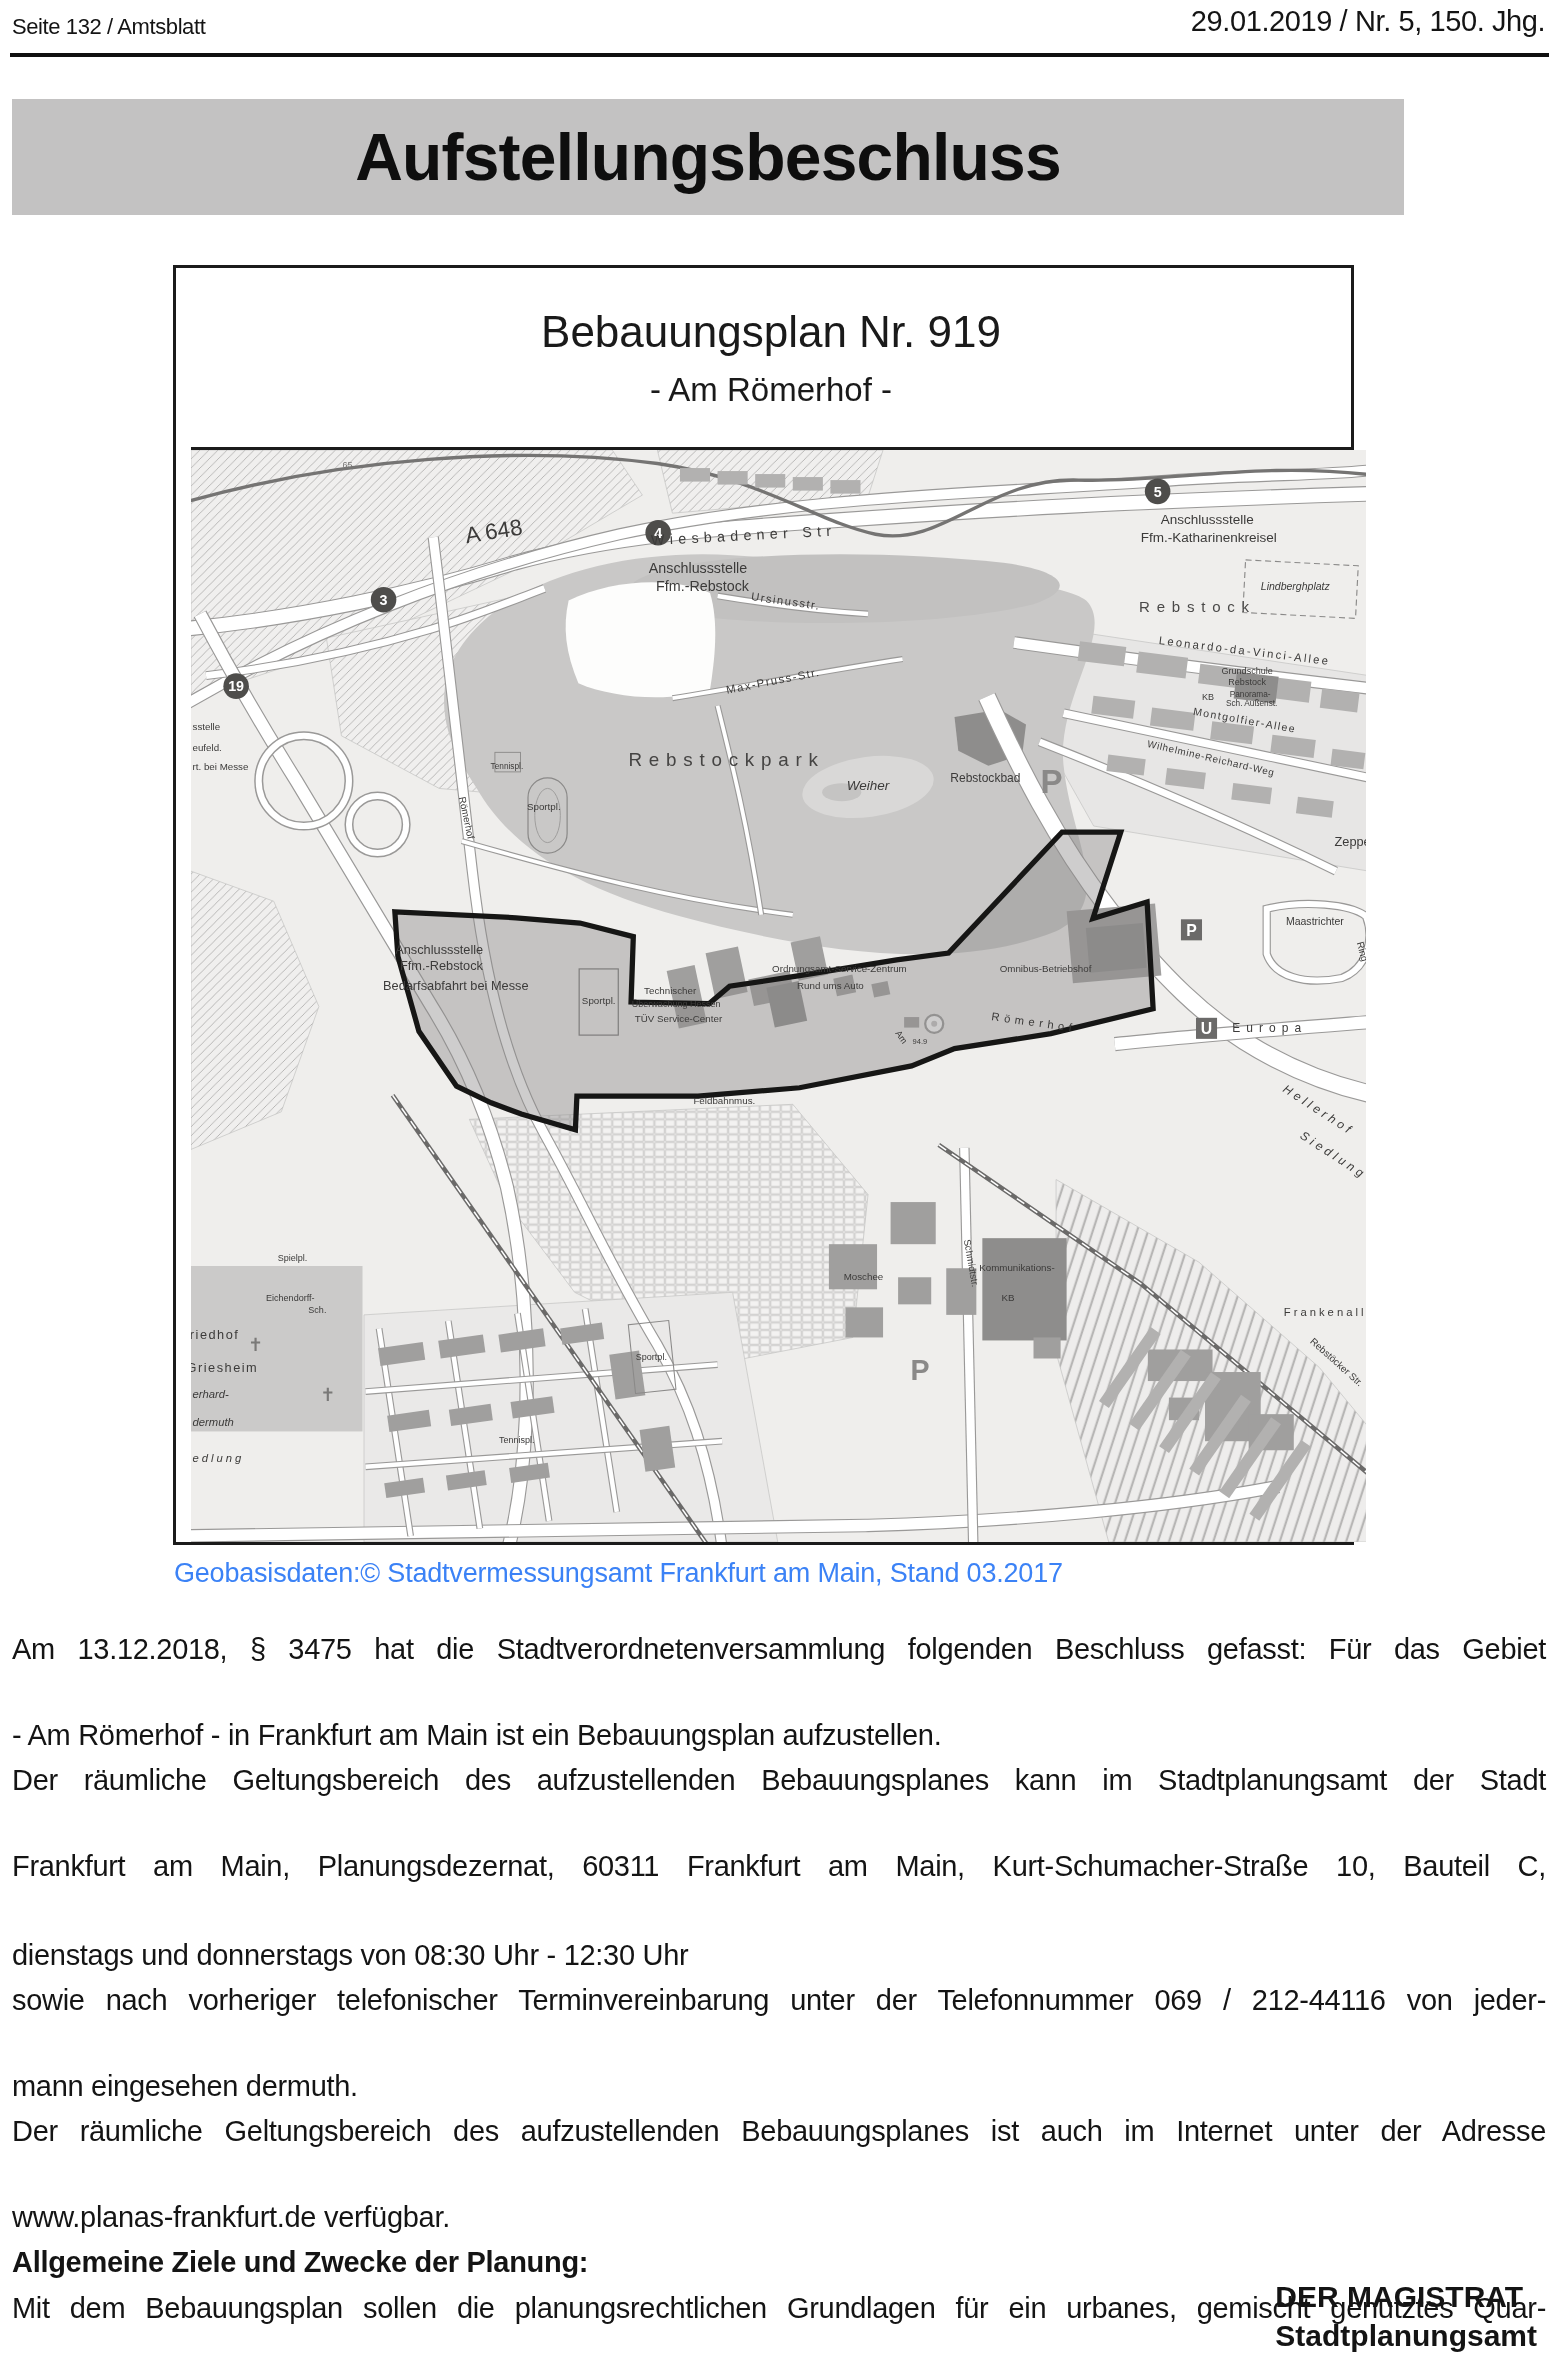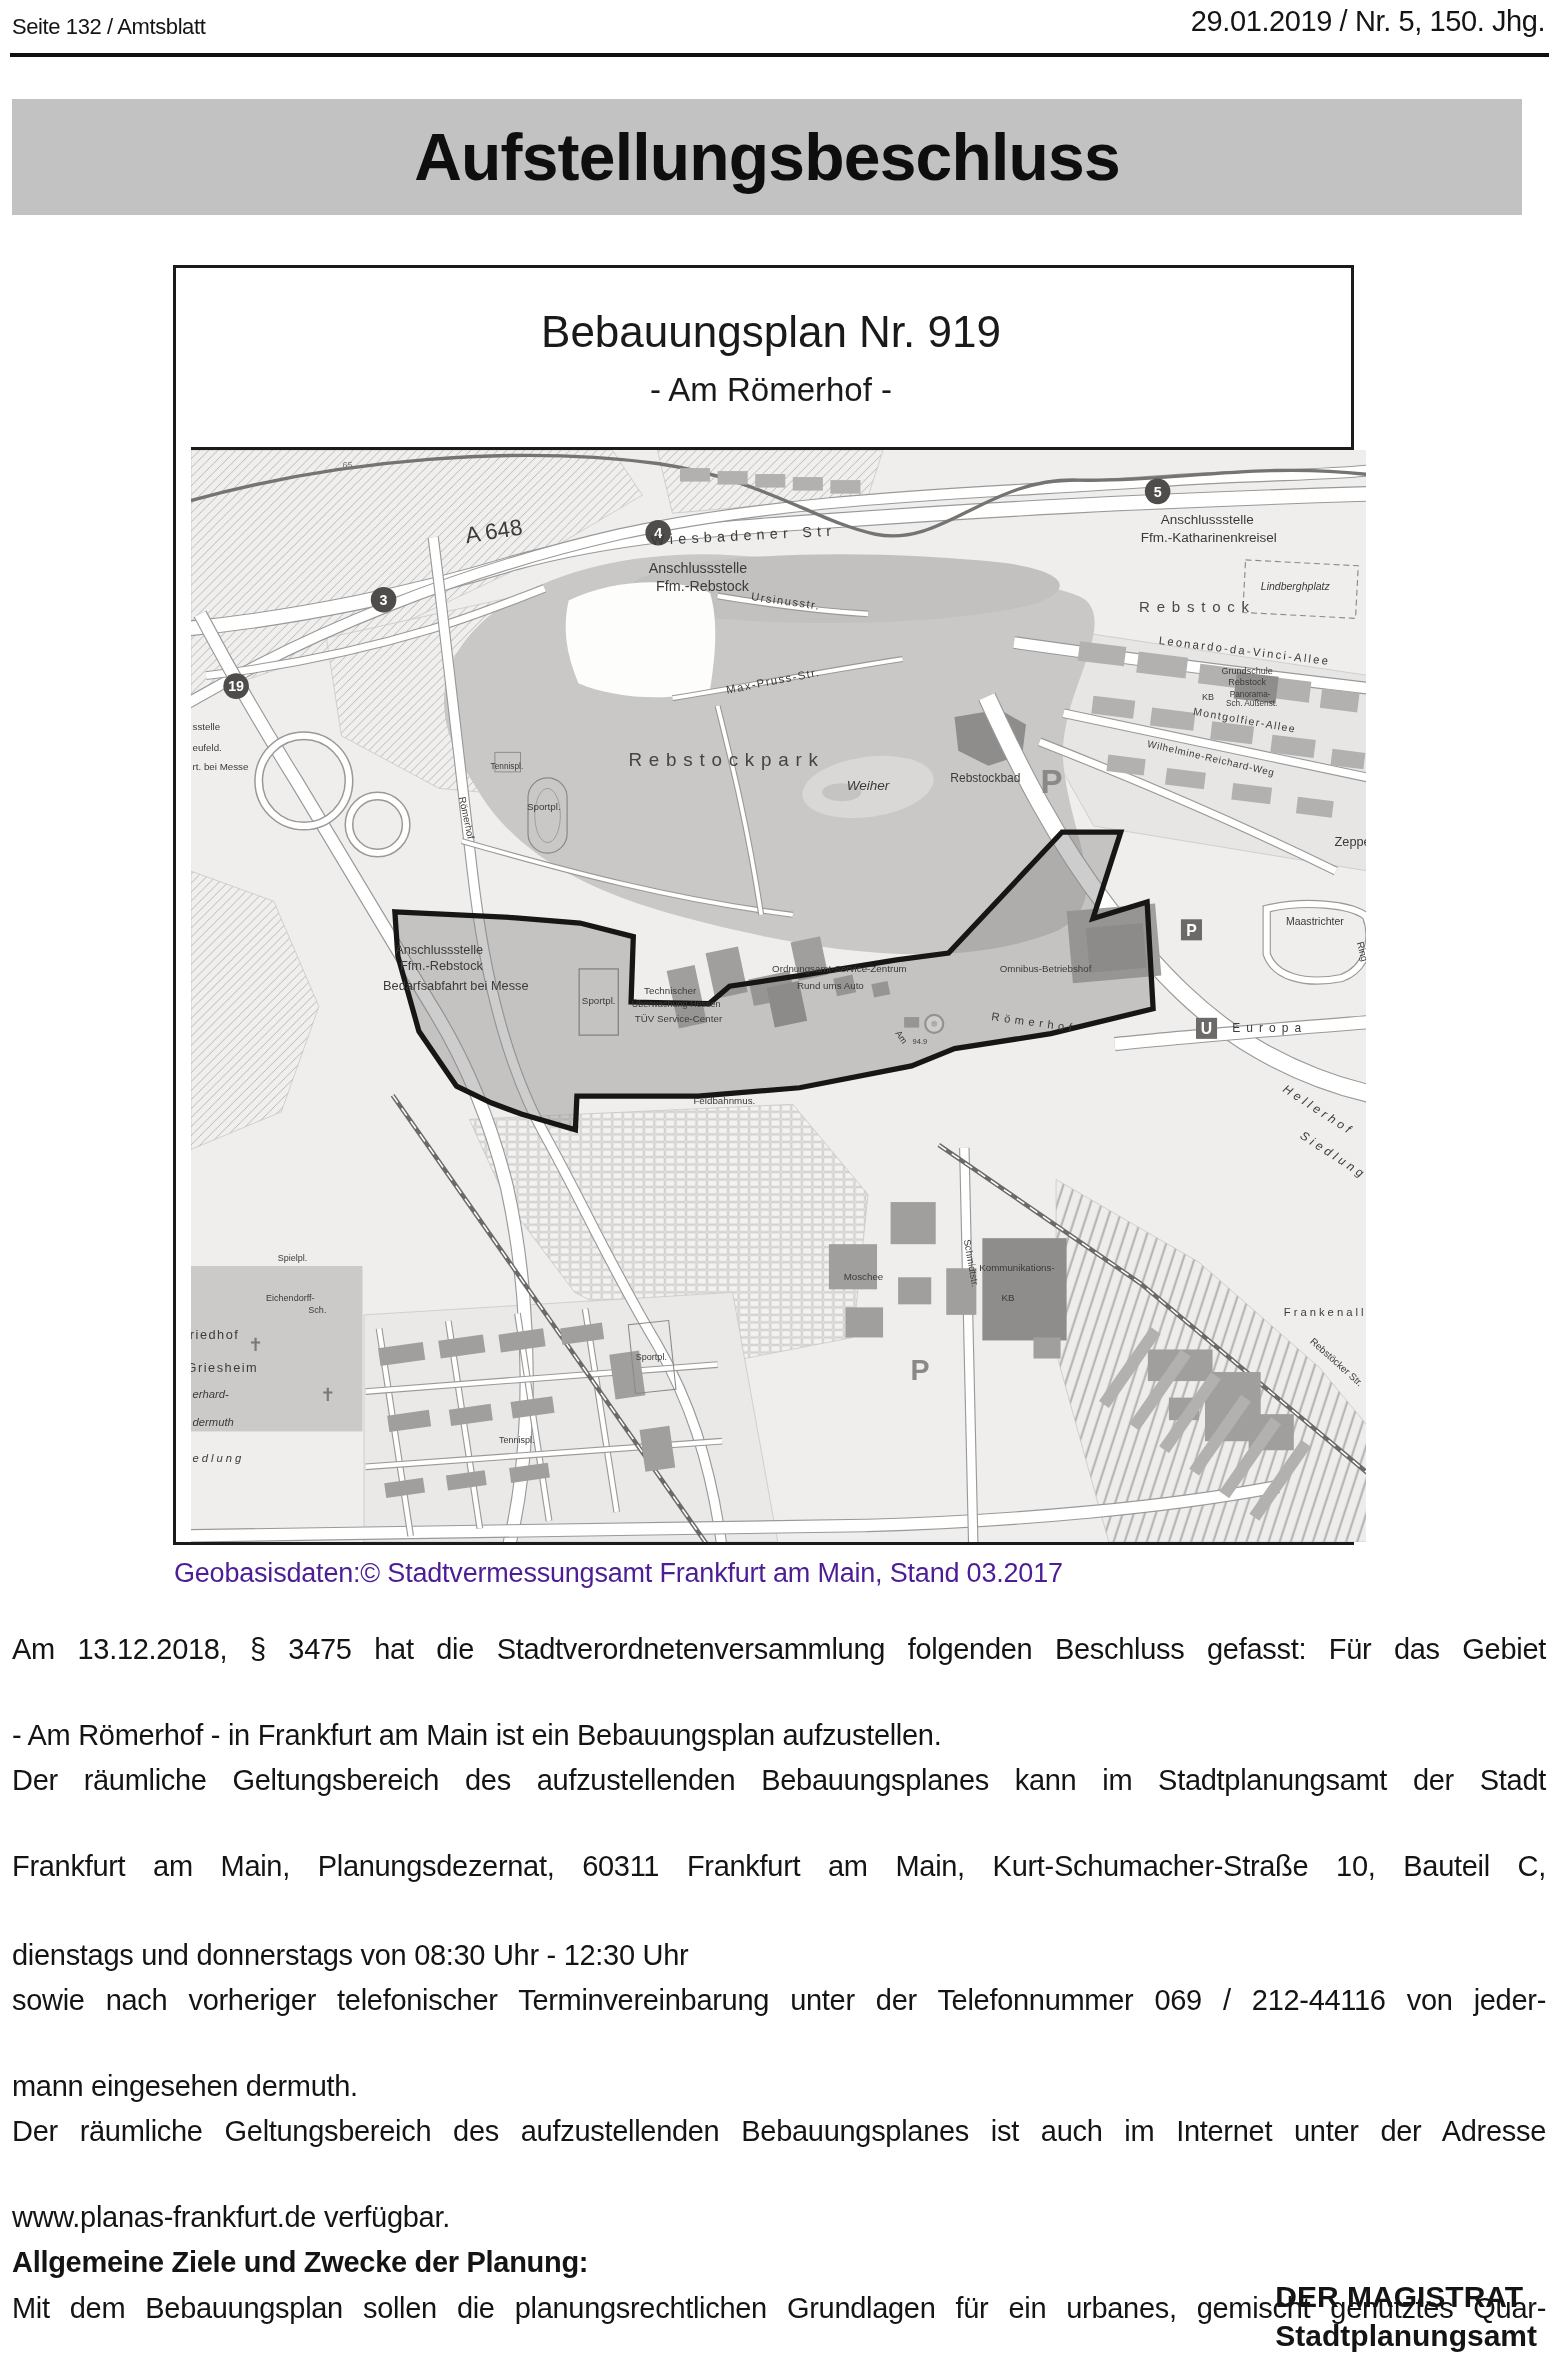--- a/index.html
+++ b/index.html
@@ -3,30 +3,30 @@
 <meta charset="utf-8">
 <style>
   html,body{margin:0;padding:0;background:#888;}
   .page{position:relative;width:1558px;height:2377px;background:#ffffff;
         font-family:"Liberation Sans",sans-serif;color:#141414;overflow:hidden;}
   
   .hdr-left{position:absolute;top:13.5px;left:12px;font-size:22px;letter-spacing:-0.4px;}
   .hdr-right{position:absolute;top:5px;right:12.8px;font-size:29px;letter-spacing:-0.4px;}
   .hdr-rule{position:absolute;top:53px;left:9.8px;width:1539px;height:3.8px;background:#101010;}
   
-  .banner{position:absolute;top:99px;left:12px;width:1510px;height:116px;background:#c3c2c2;}
+  .banner{position:absolute;top:99px;left:12px;width:1392px;height:116px;background:#c3c2c2;}
   .banner .t{width:100%;text-align:center;line-height:116px;font-size:66px;font-weight:bold;letter-spacing:-0.8px;color:#0e0e0e;}
   
   .fig{position:absolute;top:265px;left:173px;width:1181px;height:1280px;border:3px solid #1b1b1b;box-sizing:border-box;background:#fff;padding-left:15px;}
   .fig-title{height:179px;border-bottom:3px solid #1b1b1b;text-align:center;}
   .fig-title .l1{padding-top:39px;font-size:44px;color:#1a1a1a;letter-spacing:0px;}
   .fig-title .l2{padding-top:13.5px;font-size:33px;color:#1a1a1a;}
   .fig-map{position:relative;width:1175px;height:1092px;overflow:hidden;background:#efeeec;}
   .fig-map svg{display:block;width:1175px;height:1092px;}
-  .caption{position:absolute;top:1558px;left:174px;font-size:27px;color:#4c1d95;letter-spacing:-0.2px;}
+  .caption{position:absolute;top:1558px;left:174px;font-size:27px;color:#3b82f6;letter-spacing:-0.2px;}
   
   .bodytext{position:absolute;top:1628px;left:12px;width:1534px;font-size:29px;line-height:43px;letter-spacing:-0.3px;}
   .para{margin:0 0 2.3px 0;}
   .line{white-space:normal;}
   .line.j{text-align:justify;}
   .line.j::after{content:"";display:inline-block;width:100%;height:0;}
   .heading{font-weight:bold;}
   .signoff{position:absolute;right:21px;top:2277px;text-align:left;font-weight:bold;font-size:30px;line-height:39px;}
   text{font-family:"Liberation Sans",sans-serif;}
 </style>

